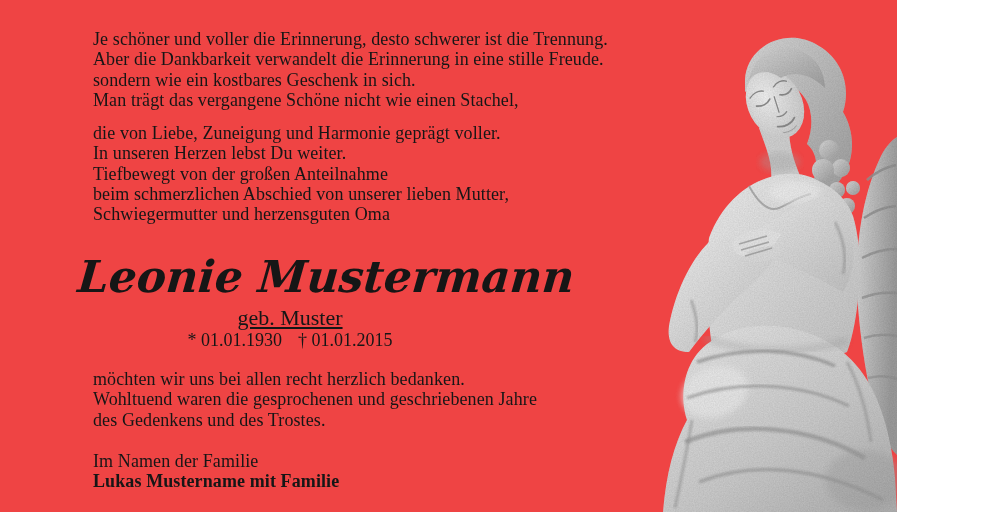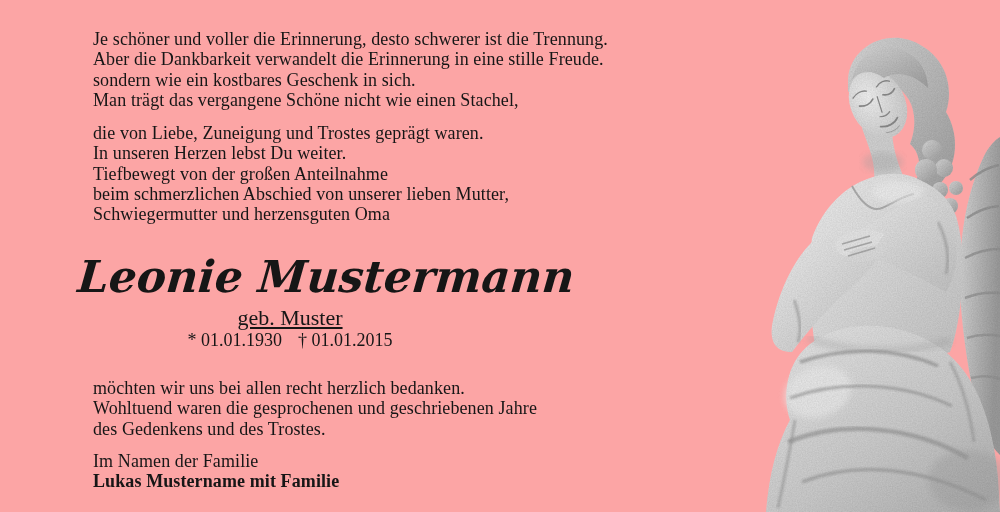--- a/index.html
+++ b/index.html
@@ -1,19 +1,19 @@
 <!DOCTYPE html>
 <html><head>
 <meta charset="utf-8">
 <style>
   html,body{margin:0;padding:0;background:#ffffff;}
   .card{
     position:relative;
-    width:1000px;height:512px;
-    background:#fca5a5;
+    width:897px;height:512px;
+    background:#ef4444;
     color:#161616;
     font-family:"Liberation Serif", serif;
     overflow:hidden;
   }
   .textblock{
     position:absolute;left:93px;
     font-size:18px;line-height:20.3px;
     letter-spacing:0.1px;
     white-space:nowrap;
   }
@@ -26,21 +26,21 @@
   .deceased-name{
     font-family:"DejaVu Serif", serif;
     font-style:italic;font-weight:bold;
     font-size:44px;line-height:1.15;
     transform:skewX(-5deg);
     white-space:nowrap;
   }
   .maiden{font-size:22px;line-height:20px;margin-top:5px;text-decoration:underline;}
   .dates{font-size:18px;line-height:20px;margin-top:2px;}
   .dates .death{margin-left:16px;}
-  .thanks{top:378px;}
+  .thanks{top:369px;}
   .closing{top:439px;margin-top:12px;}
   .closing .signature{font-weight:bold;}
   .statue-wrap{
     position:absolute;top:0;right:0;
     width:300px;height:512px;
   }
   .statue-wrap svg{display:block;width:300px;height:512px;}
 </style>
 </head>
 <body>
@@ -48,21 +48,21 @@
 <div class="card">
 
   <div class="textblock verse">
     <div>Je schöner und voller die Erinnerung, desto schwerer ist die Trennung.</div>
     <div>Aber die Dankbarkeit verwandelt die Erinnerung in eine stille Freude.</div>
     <div>sondern wie ein kostbares Geschenk in sich.</div>
     <div>Man trägt das vergangene Schöne nicht wie einen Stachel,</div>
   </div>
 
   <div class="textblock tribute">
-    <div>die von Liebe, Zuneigung und Trostes geprägt waren.</div>
+    <div>die von Liebe, Zuneigung und Harmonie geprägt voller.</div>
     <div>In unseren Herzen lebst Du weiter.</div>
     <div>Tiefbewegt von der großen Anteilnahme</div>
     <div>beim schmerzlichen Abschied von unserer lieben Mutter,</div>
     <div>Schwiegermutter und herzensguten Oma</div>
   </div>
 
   <div class="name-block">
     <div class="deceased-name">Leonie Mustermann</div>
     <div class="maiden">geb. Muster</div>
     <div class="dates">

